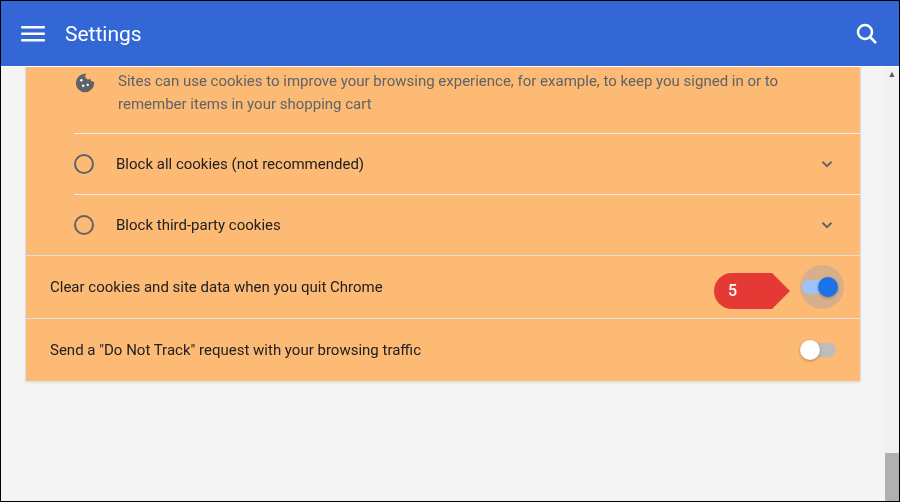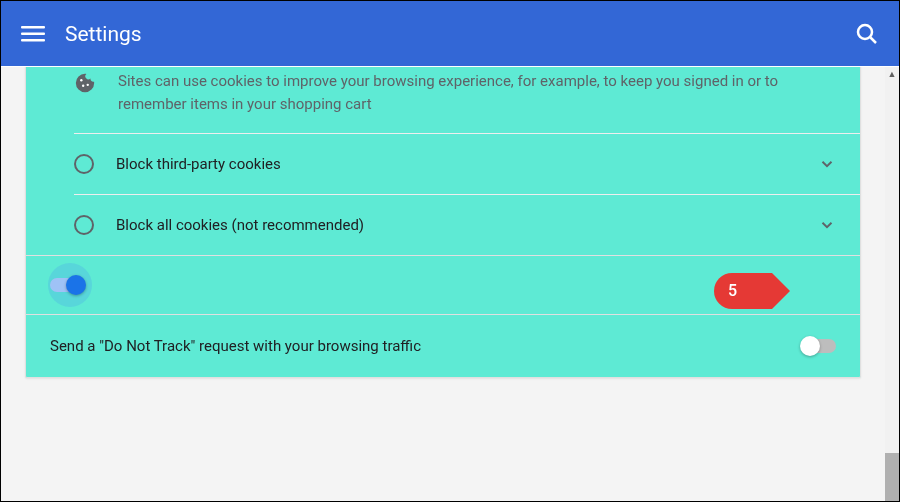--- a/index.html
+++ b/index.html
@@ -40,21 +40,21 @@
       position: absolute;
       top: 66px;
       left: 0;
       right: 14px;
       bottom: 0;
       overflow: hidden;
       background: #f4f4f4;
       padding: 0 0;
     }
     .card {
-      background: #5eead4;
+      background: #fdba74;
       margin: 0 24px;
       border: 1px solid #e0e0e0;
       border-radius: 2px;
       box-shadow: 0 1px 2px rgba(0,0,0,0.08);
       position: relative;
       top: -10px;
     }
     .info-block {
       display: flex;
       align-items: flex-start;
@@ -229,39 +229,40 @@
             <circle cx="10" cy="15" r="1.3" fill="#fff"></circle>
             <circle cx="15" cy="14" r="1.3" fill="#fff"></circle>
           </svg>
       </div>
       <div class="info-text">Sites can use cookies to improve your browsing experience, for example, to keep you signed in or to remember items in your shopping cart</div>
     </div>
 
 
     <div class="option-row">
       <div class="radio"></div>
+      <div class="option-label">Block all cookies (not recommended)</div>
+      <div class="chevron">
+        <svg viewBox="0 0 24 24" fill="none" stroke="currentColor" stroke-width="2.5">
+            <polyline points="6 9 12 15 18 9"></polyline>
+          </svg>
+      </div>
+    </div>
+
+    <div class="option-row">
+      <div class="radio"></div>
       <div class="option-label">Block third-party cookies</div>
       <div class="chevron">
         <svg viewBox="0 0 24 24" fill="none" stroke="currentColor" stroke-width="2.5">
             <polyline points="6 9 12 15 18 9"></polyline>
           </svg>
       </div>
     </div>
 
-    <div class="option-row">
-      <div class="radio"></div>
-      <div class="option-label">Block all cookies (not recommended)</div>
-      <div class="chevron">
-        <svg viewBox="0 0 24 24" fill="none" stroke="currentColor" stroke-width="2.5">
-            <polyline points="6 9 12 15 18 9"></polyline>
-          </svg>
-      </div>
-    </div>
-
     <div class="setting-row">
+      <div class="setting-label">Clear cookies and site data when you quit Chrome</div>
       <div class="callout" style="right:88px;top:17px">
         <span>5</span>
       </div>
       <div class="toggle-wrap">
         <div class="toggle-halo"></div>
         <div class="toggle on">
           <div class="toggle-knob"></div>
         </div>
       </div>
     </div>

